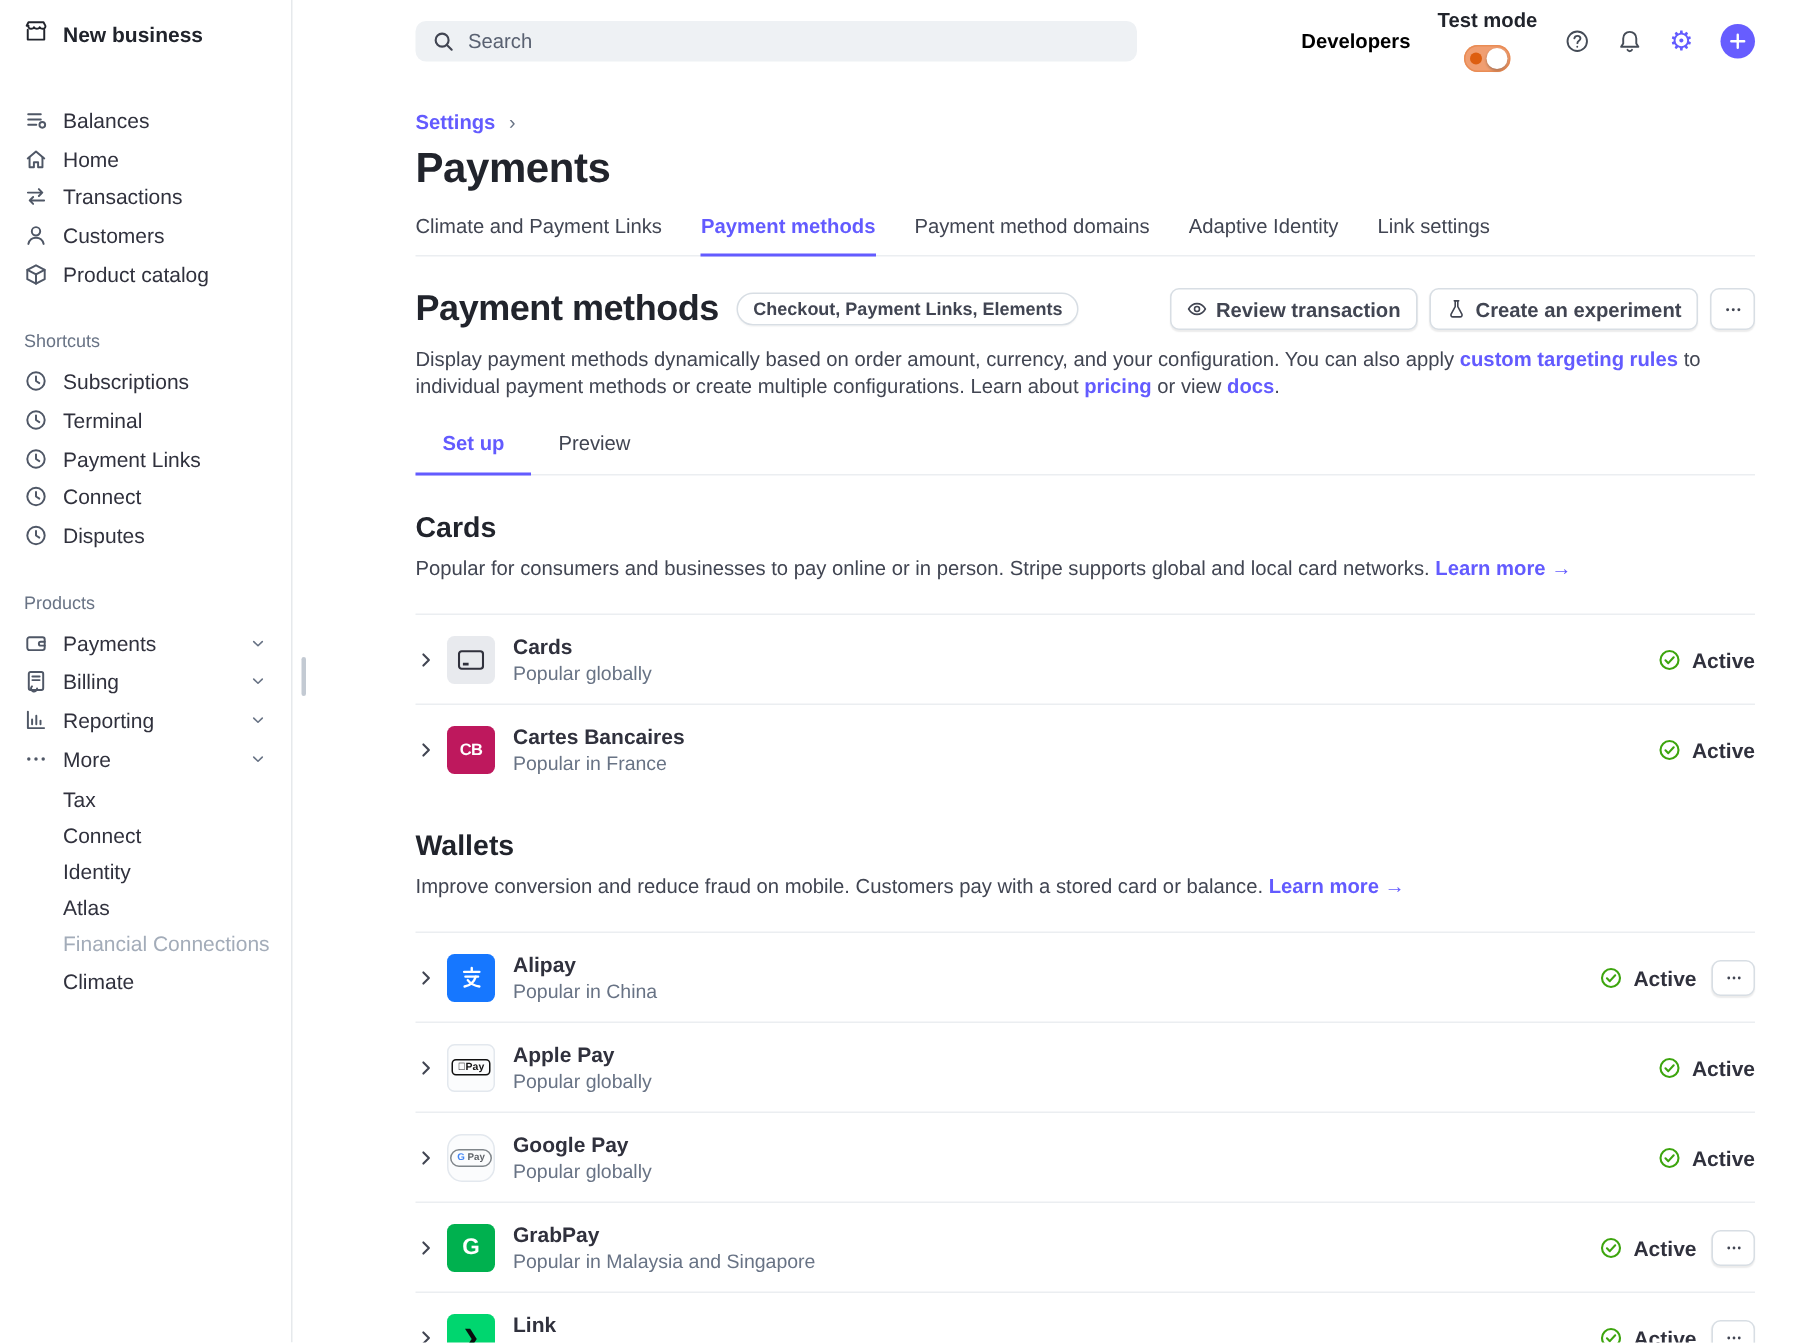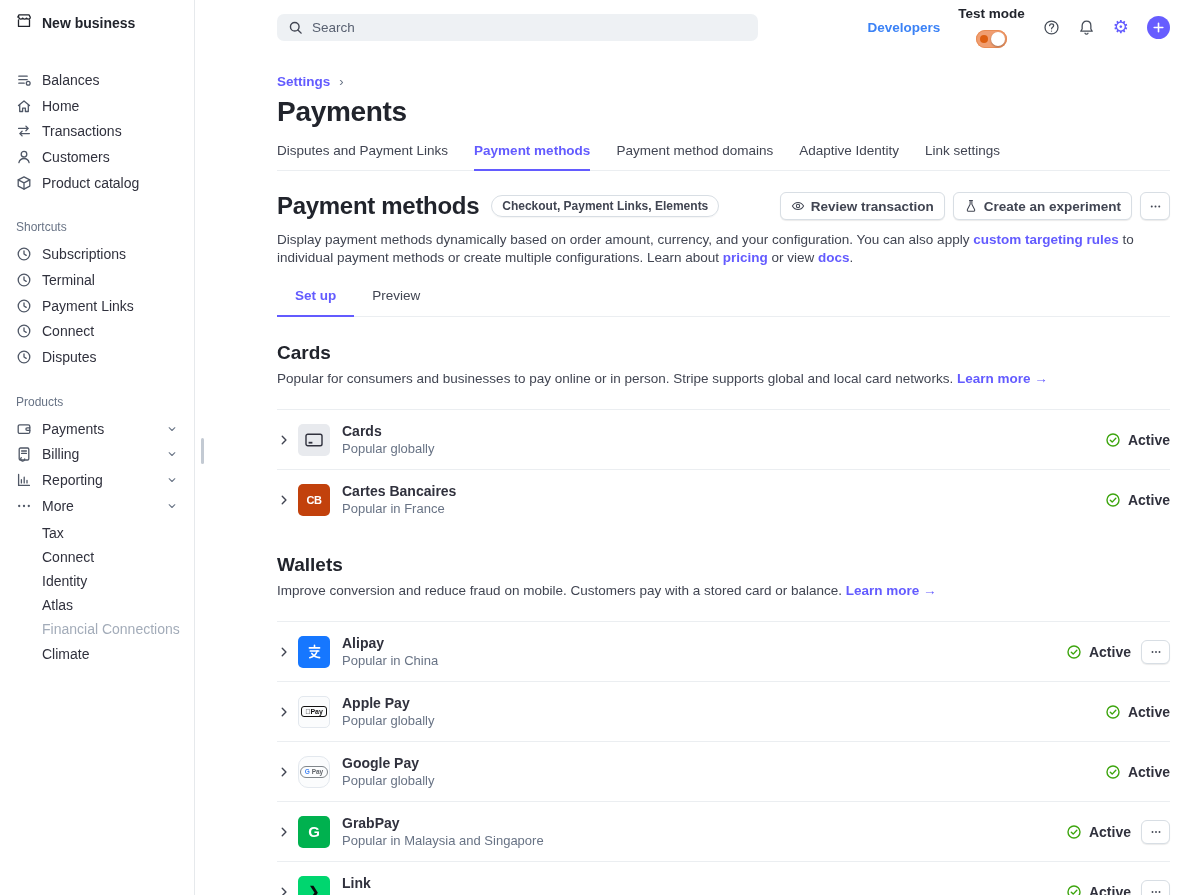--- a/index.html
+++ b/index.html
@@ -25,21 +25,21 @@
   .nav-sub { display:flex; align-items:center; height:24.2px; padding-left:26px; cursor:pointer; color:#30313d; }
   .nav-sub.disabled { color:#a3acb9; }
   .scroll-thumb { position:absolute; left:201px; top:438px; width:3px; height:26px; border-radius:2px; background:#c3cad3; }
 
   
   main { flex:1; min-width:0; }
   .topbar { display:flex; align-items:center; padding:6px 30px 0 34px; }
   .search { width:481px; height:27px; background:#eef1f4; border-radius:7px; display:flex; align-items:center; gap:9px; padding:0 11px; color:#596171; font-size:13.5px; cursor:text; }
   .search .sicon { display:flex; color:#414552; }
   .topbar-right { margin-left:auto; display:flex; align-items:center; gap:18px; }
-  .developers { font-weight:600; color:#3b82f6; font-size:13.5px; cursor:pointer; }
+  .developers { font-weight:600; color:#000000; font-size:13.5px; cursor:pointer; }
   .testmode { display:flex; align-items:center; gap:9px; font-weight:700; font-size:13.5px; color:#21242c;flex-direction:column; }
   .toggle { position:relative; width:31px; height:18px; border-radius:10px; background:#f09e71; box-shadow:inset 0 0 0 1px #e98c55; cursor:pointer; flex:none; }
   .tdot { position:absolute; left:4px; top:5px; width:8px; height:8px; border-radius:50%; background:#dd5e10; }
   .tknob { position:absolute; right:2px; top:2px; width:14px; height:14px; border-radius:50%; background:#fff; box-shadow:0 1px 2px rgba(0,0,0,.3); }
   .tb-icon { display:flex; color:#454c57; cursor:pointer; }
   .gear { font-size:18px; line-height:16px; color:#635bff; cursor:pointer; }
   .plus-btn { width:23px; height:23px; border-radius:50%; background:#675dff; color:#fff; display:flex; align-items:center; justify-content:center; cursor:pointer; }
 
   
   .content { padding:0 30px 0 34px; }
@@ -321,21 +321,21 @@
     </div>
 
     <div class="content">
       <div class="breadcrumb">
         <span>Settings</span>
         <span class="sep">›</span>
       </div>
       <h1 class="page-title">Payments</h1>
 
       <div class="tabs" id="tabs">
-          <div class="tab">Disputes and Payment Links</div>
+          <div class="tab">Climate and Payment Links</div>
           <div class="tab active">Payment methods</div>
           <div class="tab">Payment method domains</div>
           <div class="tab">Adaptive Identity</div>
           <div class="tab">Link settings</div>
         </div>
 
       <div class="section-head">
         <h2 class="section-title">Payment methods</h2>
         <span class="badge">Checkout, Payment Links, Elements</span>
         <div class="actions" id="actions">
@@ -408,21 +408,21 @@
         </span>
 
       </div>
     </div>
               <div class="row">
       <span class="rchev">
                   <svg width="14" height="14" viewBox="0 0 16 16" fill="none" stroke="currentColor" stroke-width="1.6" stroke-linecap="round" stroke-linejoin="round">
                     <path d="M6 3.8 10.2 8 6 12.2"></path>
                   </svg>
                 </span>
-      <span class="tile" style="background:#c2410c">
+      <span class="tile" style="background:#be185d">
                   <span class="cbtxt">CB</span>
                 </span>
       <div>
         <div class="row-name">Cartes Bancaires</div>
         <div class="row-sub">Popular in France</div>
       </div>
       <div class="row-right">
         <span class="status">
           <span class="ck">
                       <svg width="16" height="16" viewBox="0 0 16 16" fill="none" stroke="currentColor" stroke-width="1.4" stroke-linecap="round" stroke-linejoin="round">

